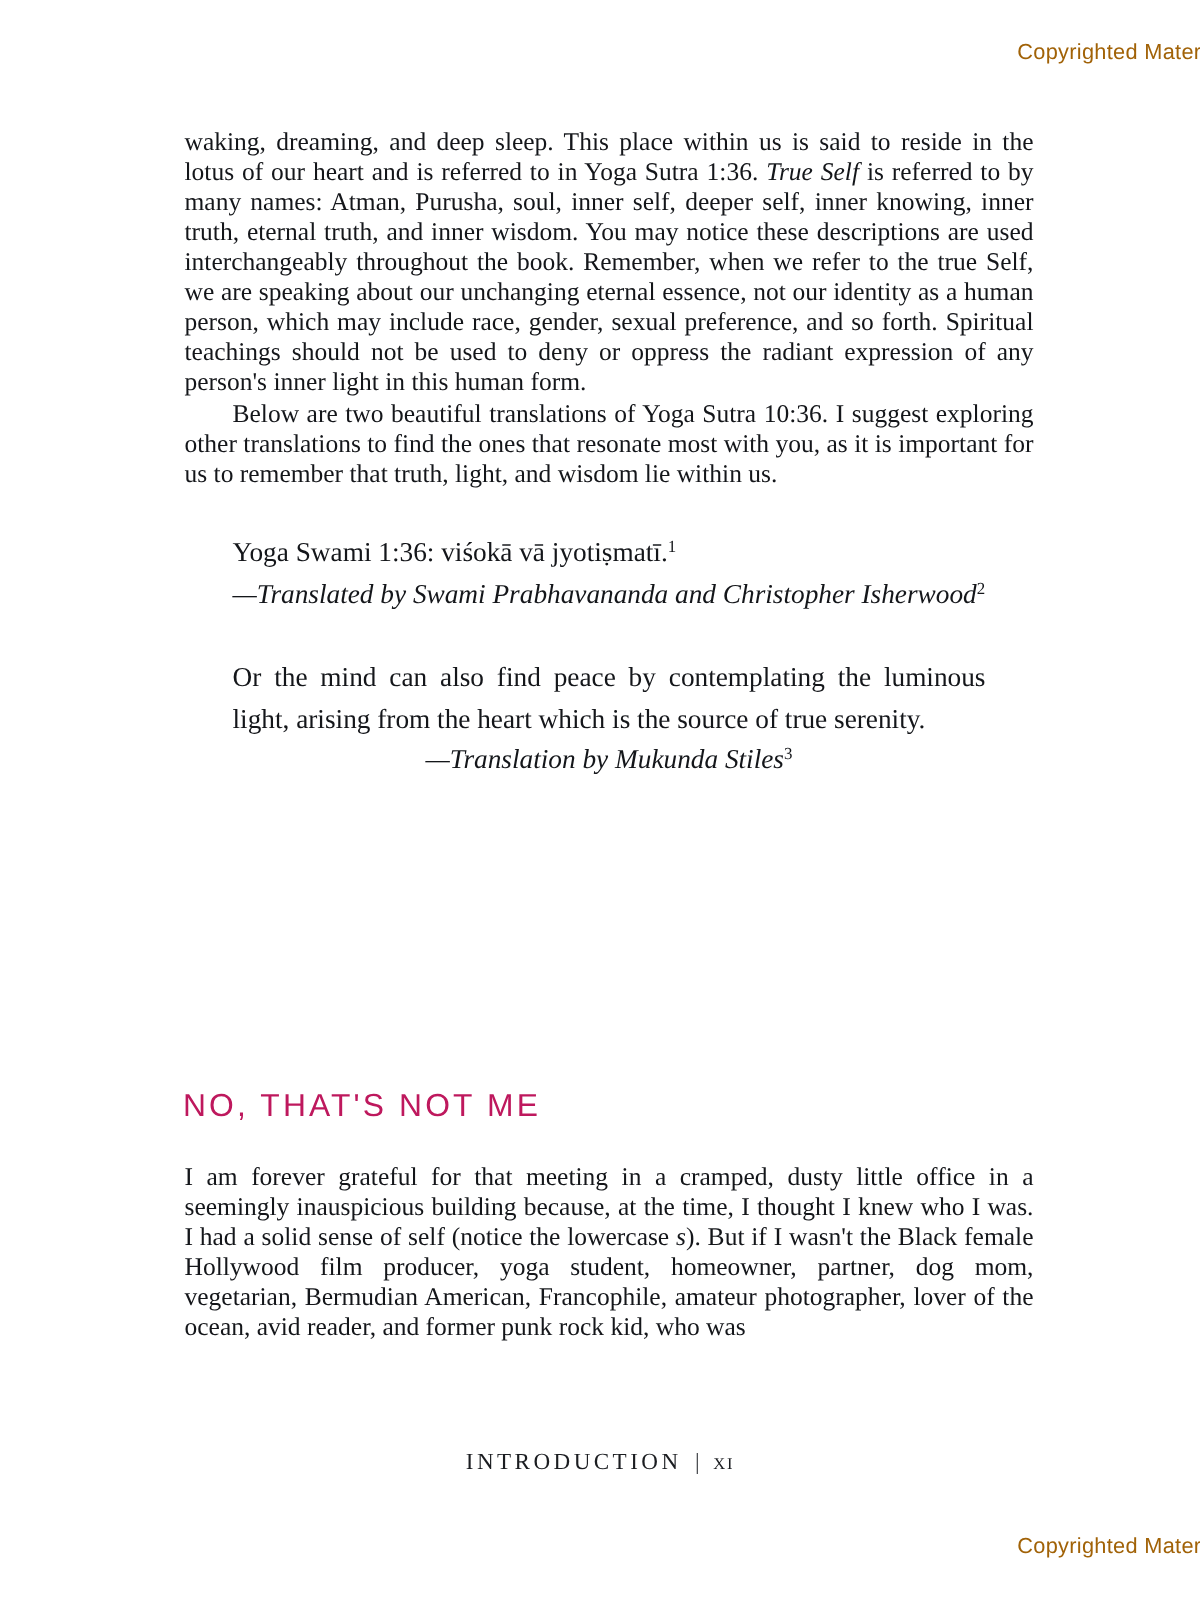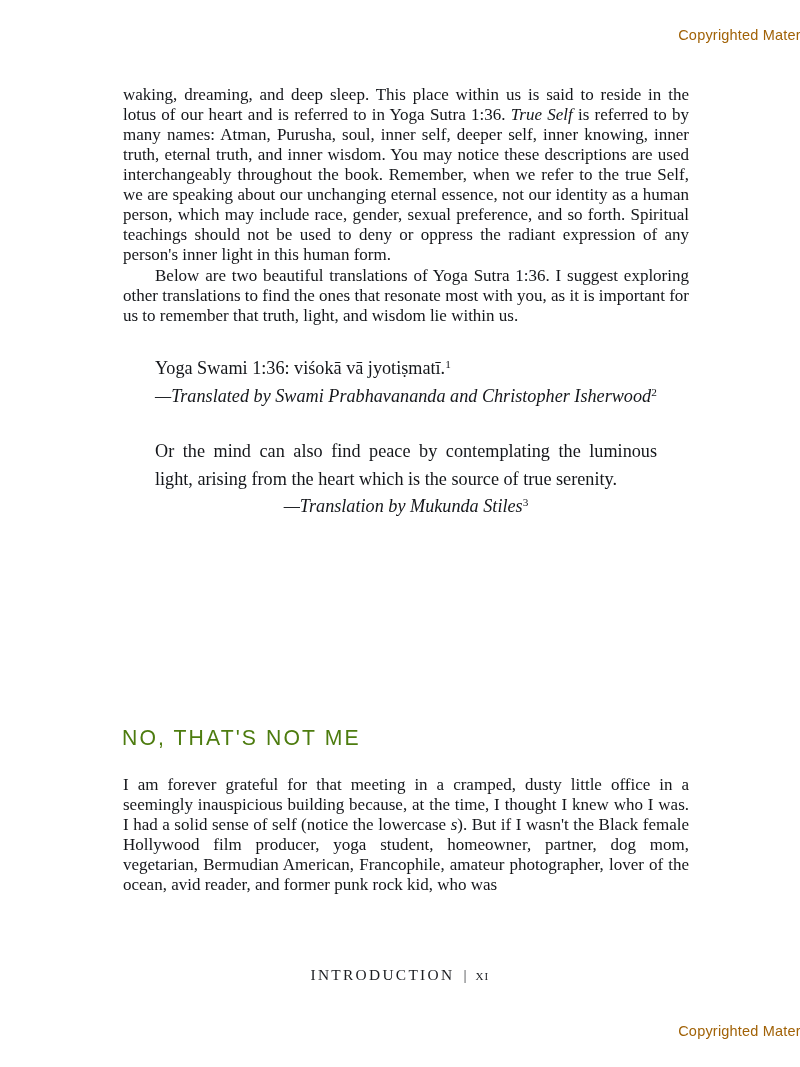--- a/index.html
+++ b/index.html
@@ -86,21 +86,21 @@
   
   h2.section {
     margin: 0;
     position: absolute;
     left: 0;
     top: 642px;
     font-family: "Liberation Sans", "DejaVu Sans", sans-serif;
     font-weight: 400;
     font-size: 21.2px;
     letter-spacing: 2.1px;
-    color: #4d7c0f;
+    color: #be185d;
     text-transform: uppercase;
   }
 
   .after-heading {
     position: absolute;
     left: 0;
     top: 690px;
     width: 568px;
   }
 
@@ -132,21 +132,21 @@
 <body>
 
 <div class="page">
 
   <div class="watermark top">Copyrighted Material</div>
 
   <div class="textblock">
 
     <p class="body"><span>waking, dreaming, and deep sleep. This place within us is said to reside in the lotus of our heart and is referred to in Yoga Sutra 1:36. </span><i>True Self</i><span> is referred to by many names: Atman, Purusha, soul, inner self, deeper self, inner knowing, inner truth, eternal truth, and inner wisdom. You may notice these descriptions are used interchangeably throughout the book. Remember, when we refer to the true Self, we are speaking about our unchanging eternal essence, not our identity as a human person, which may include race, gender, sexual preference, and so forth. Spiritual teachings should not be used to deny or oppress the radiant expression of any person's inner light in this human form.</span></p>
 
-    <p class="body indented">Below are two beautiful translations of Yoga Sutra 1:36. I suggest exploring other translations to find the ones that resonate most with you, as it is important for us to remember that truth, light, and wisdom lie within us.</p>
+    <p class="body indented">Below are two beautiful translations of Yoga Sutra 10:36. I suggest exploring other translations to find the ones that resonate most with you, as it is important for us to remember that truth, light, and wisdom lie within us.</p>
 
     <div class="quote quote-1">
       <span class="line"><span>Yoga Swami 1:36: viśokā vā jyotiṣmatī.</span><sup class="fn">1</sup></span>
       <span class="attrib"><span>—Translated by Swami Prabhavananda and Christopher Isherwood</span><sup class="fn">2</sup></span>
     </div>
 
     <div class="quote quote-2">
       <span class="line">Or the mind can also find peace by contemplating the luminous light, arising from the heart which is the source of true serenity.</span>
       <span class="attrib right"><span>—Translation by Mukunda Stiles</span><sup class="fn">3</sup></span>
     </div>

